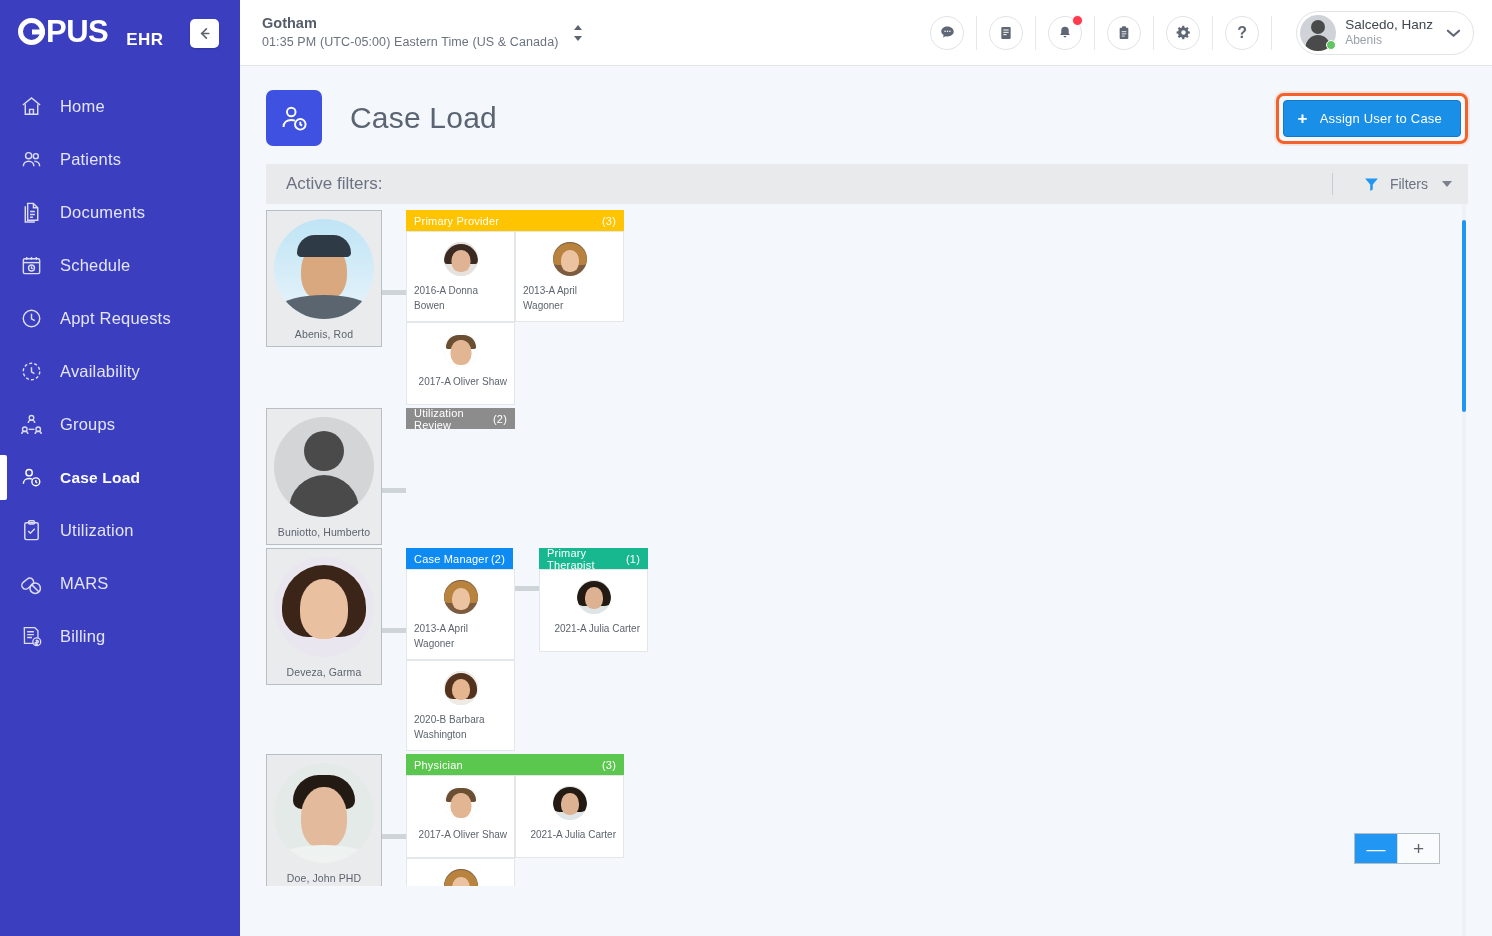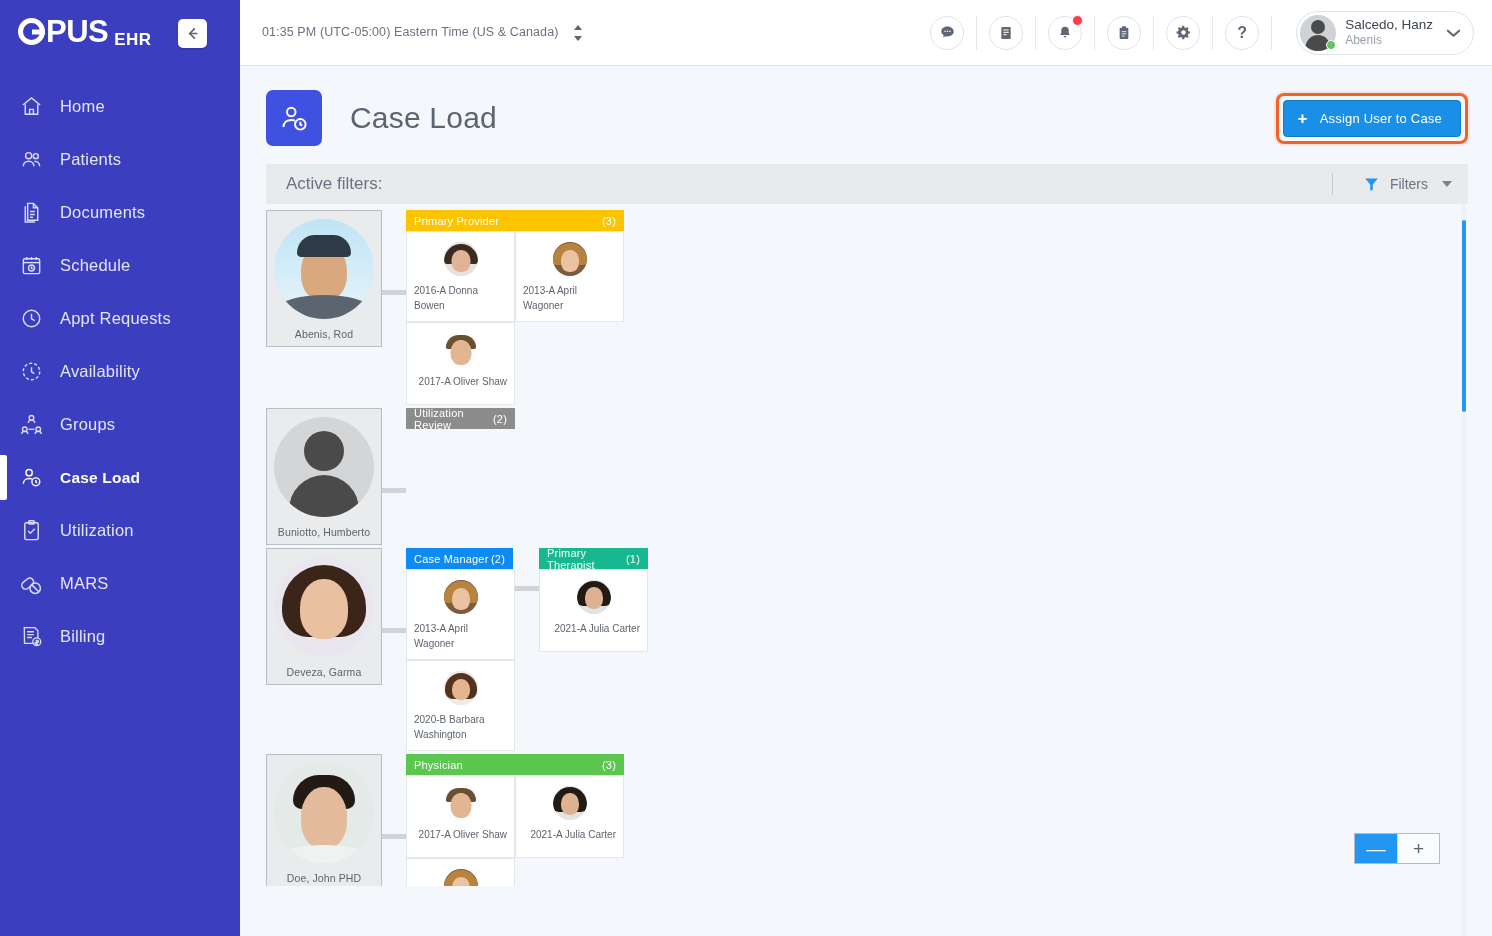--- a/index.html
+++ b/index.html
@@ -31,21 +31,21 @@
   .logo-o {
     width: 27px; height: 27px; border: 5px solid #fff;
     border-radius: 50%; position: relative; margin-right: 1px;
     display: inline-block;
   }
   .logo-o::after {
     content: ""; position: absolute; right: -5px; top: 50%;
     transform: translateY(-50%);
     width: 13px; height: 5px; background: #fff;
   }
-  .logo-ehr { font-size: 17px; font-weight: bold; color: #fff; letter-spacing: 0.5px; }
+  .logo-ehr { font-size: 17px; font-weight: bold; color: #fff; letter-spacing: 0.5px; margin-left: 12px; }
   .collapse-btn {
     width: 29px; height: 29px; background: #fff; border-radius: 5px;
     margin-left: 26px; display: flex; align-items: center; justify-content: center;
     cursor: pointer; box-shadow: 0 1px 2px rgba(0,0,0,.2);
   }
   .nav { margin-top: 14px; }
   .nav-item {
     height: 53px; display: flex; align-items: center;
     padding-left: 18px; gap: 16px; position: relative; cursor: pointer;
     color: #dcdcf2;
@@ -348,20 +348,21 @@
         </span>
         <span class="nav-label">Billing</span>
       </div>
     </div>
   </div>
 
   <div class="main">
 
     <div class="topbar">
       <div class="facility">
+        <div class="facility-name">Gotham</div>
         <div class="facility-time">01:35 PM (UTC-05:00) Eastern Time (US &amp; Canada)</div>
       </div>
       <div class="facility-switch">
         <svg width="12" height="20" viewBox="0 0 12 20">
           <path d="M6 2 L10 7 H2 Z" fill="#5d646e"></path>
             <path d="M6 18 L10 13 H2 Z" fill="#5d646e"></path>
         </svg>
       </div>
 
       <div class="topbar-spacer"></div>

